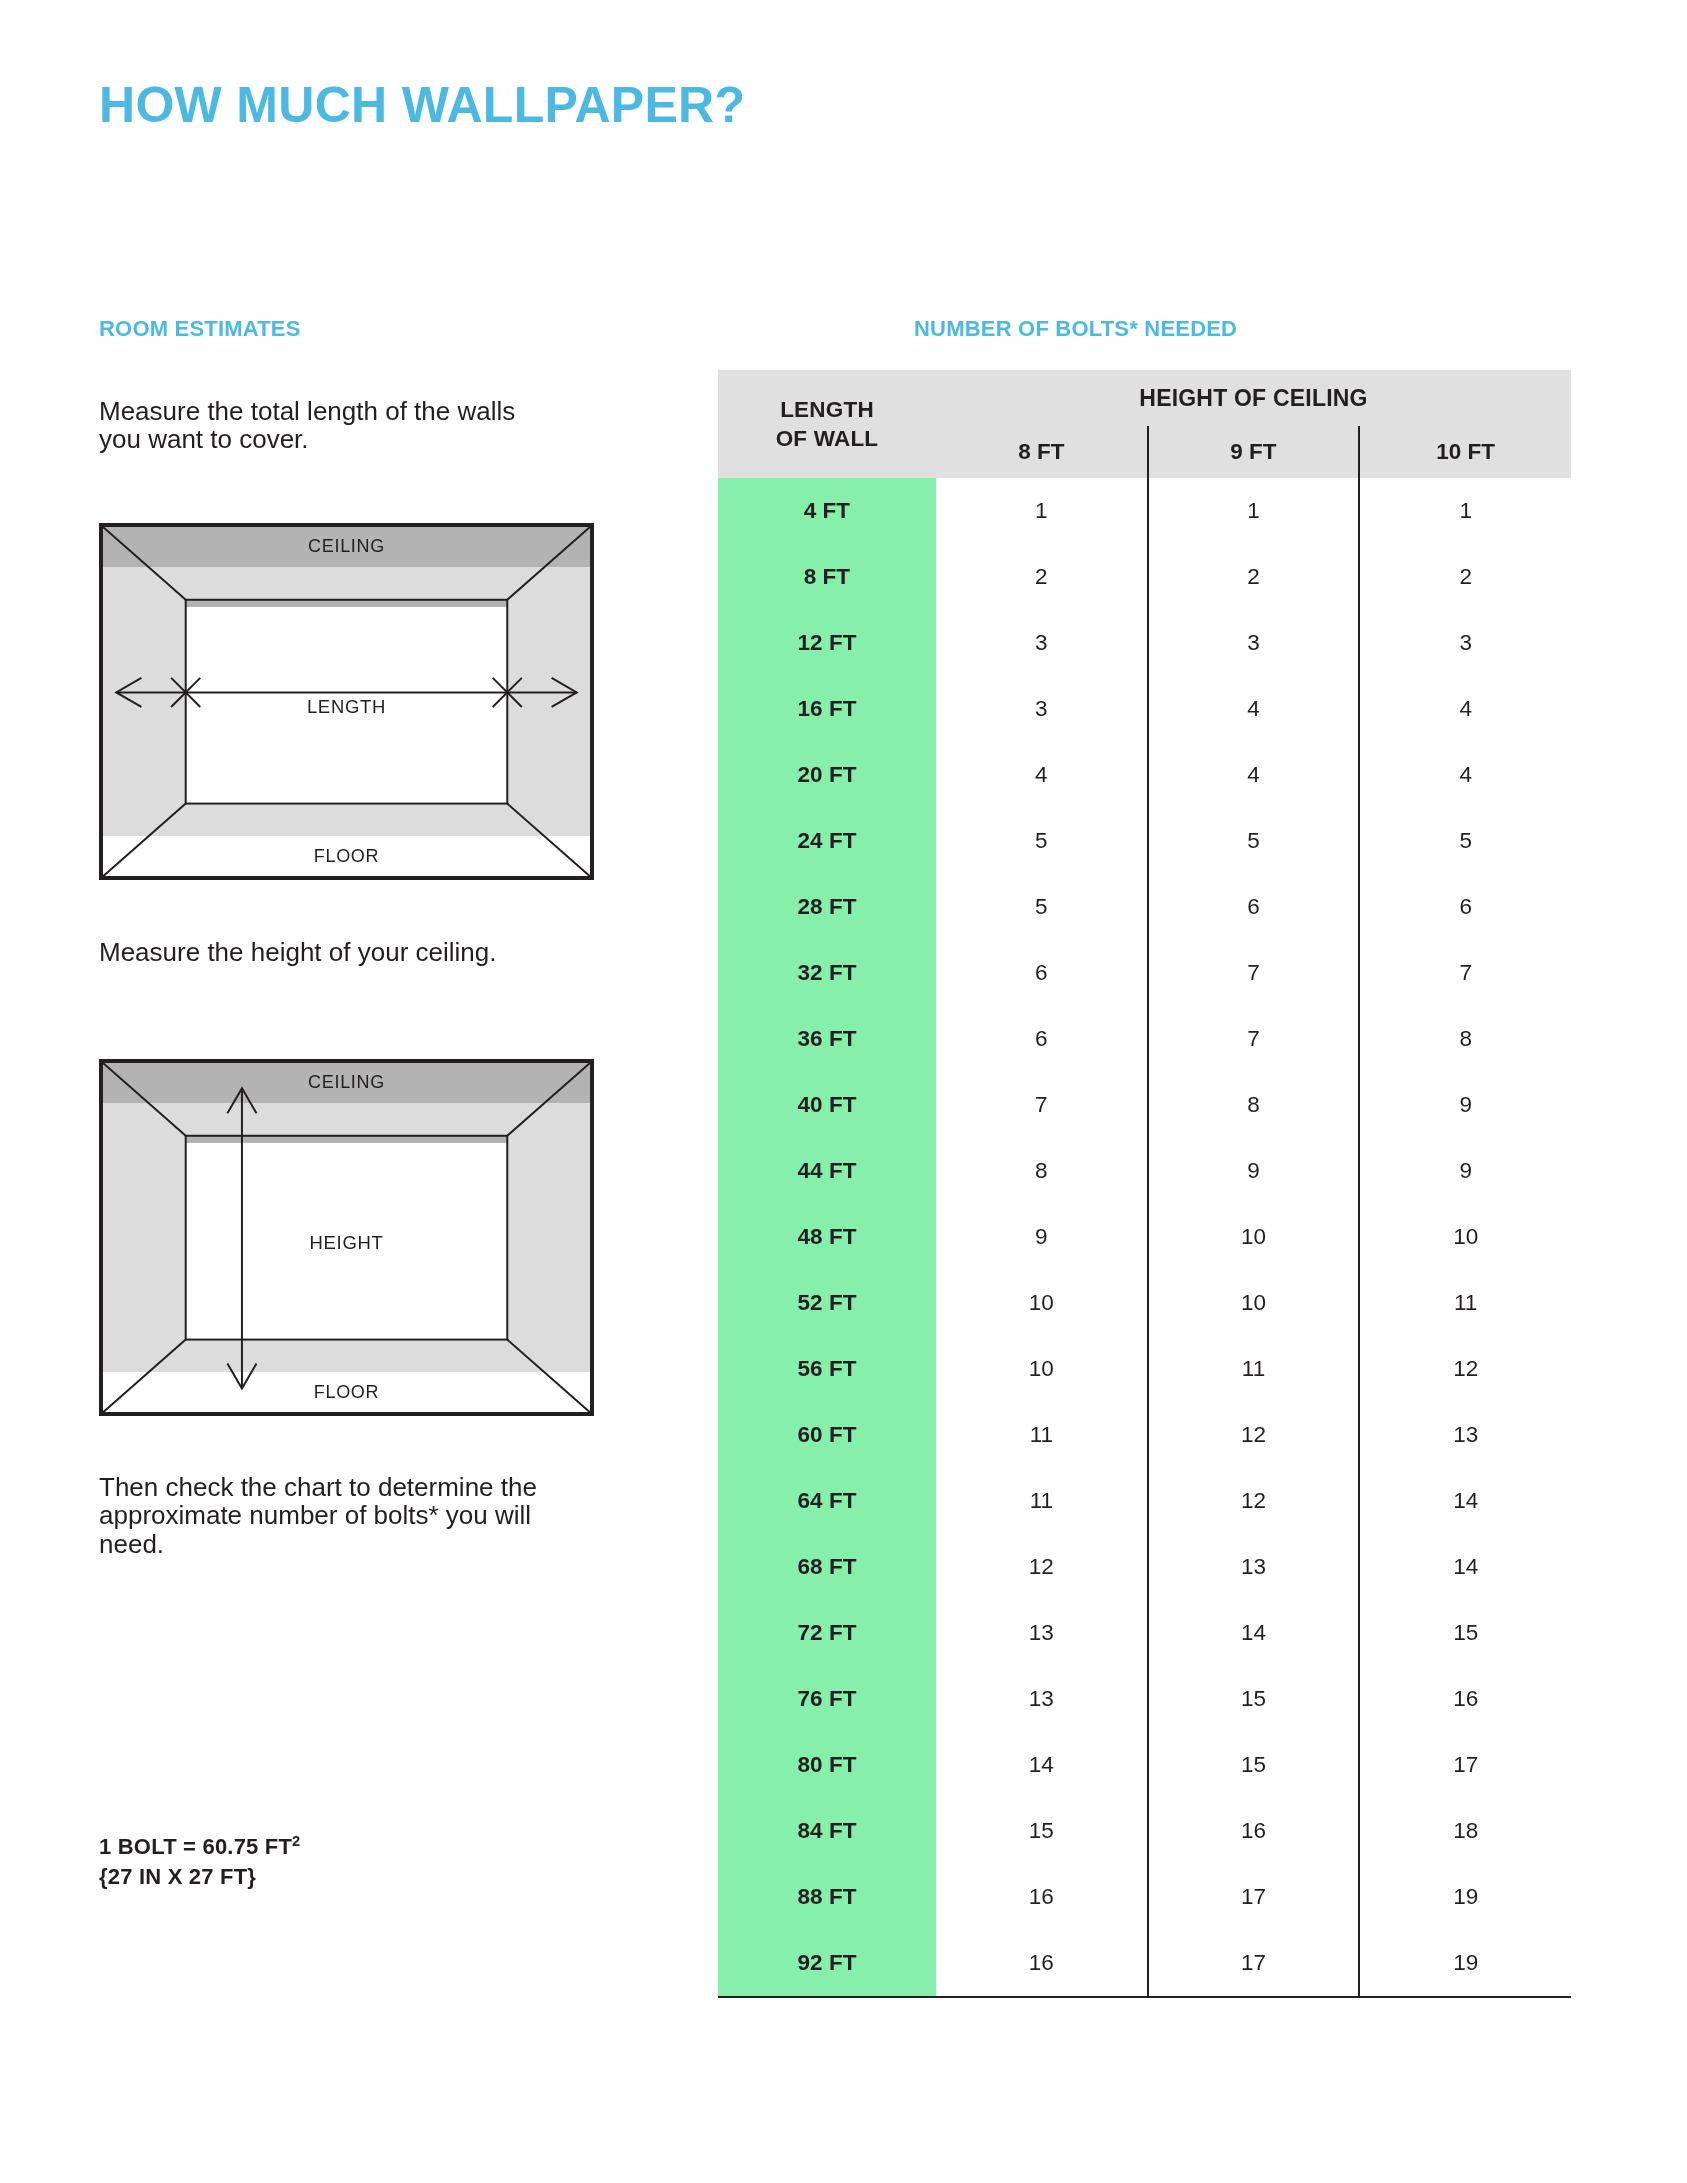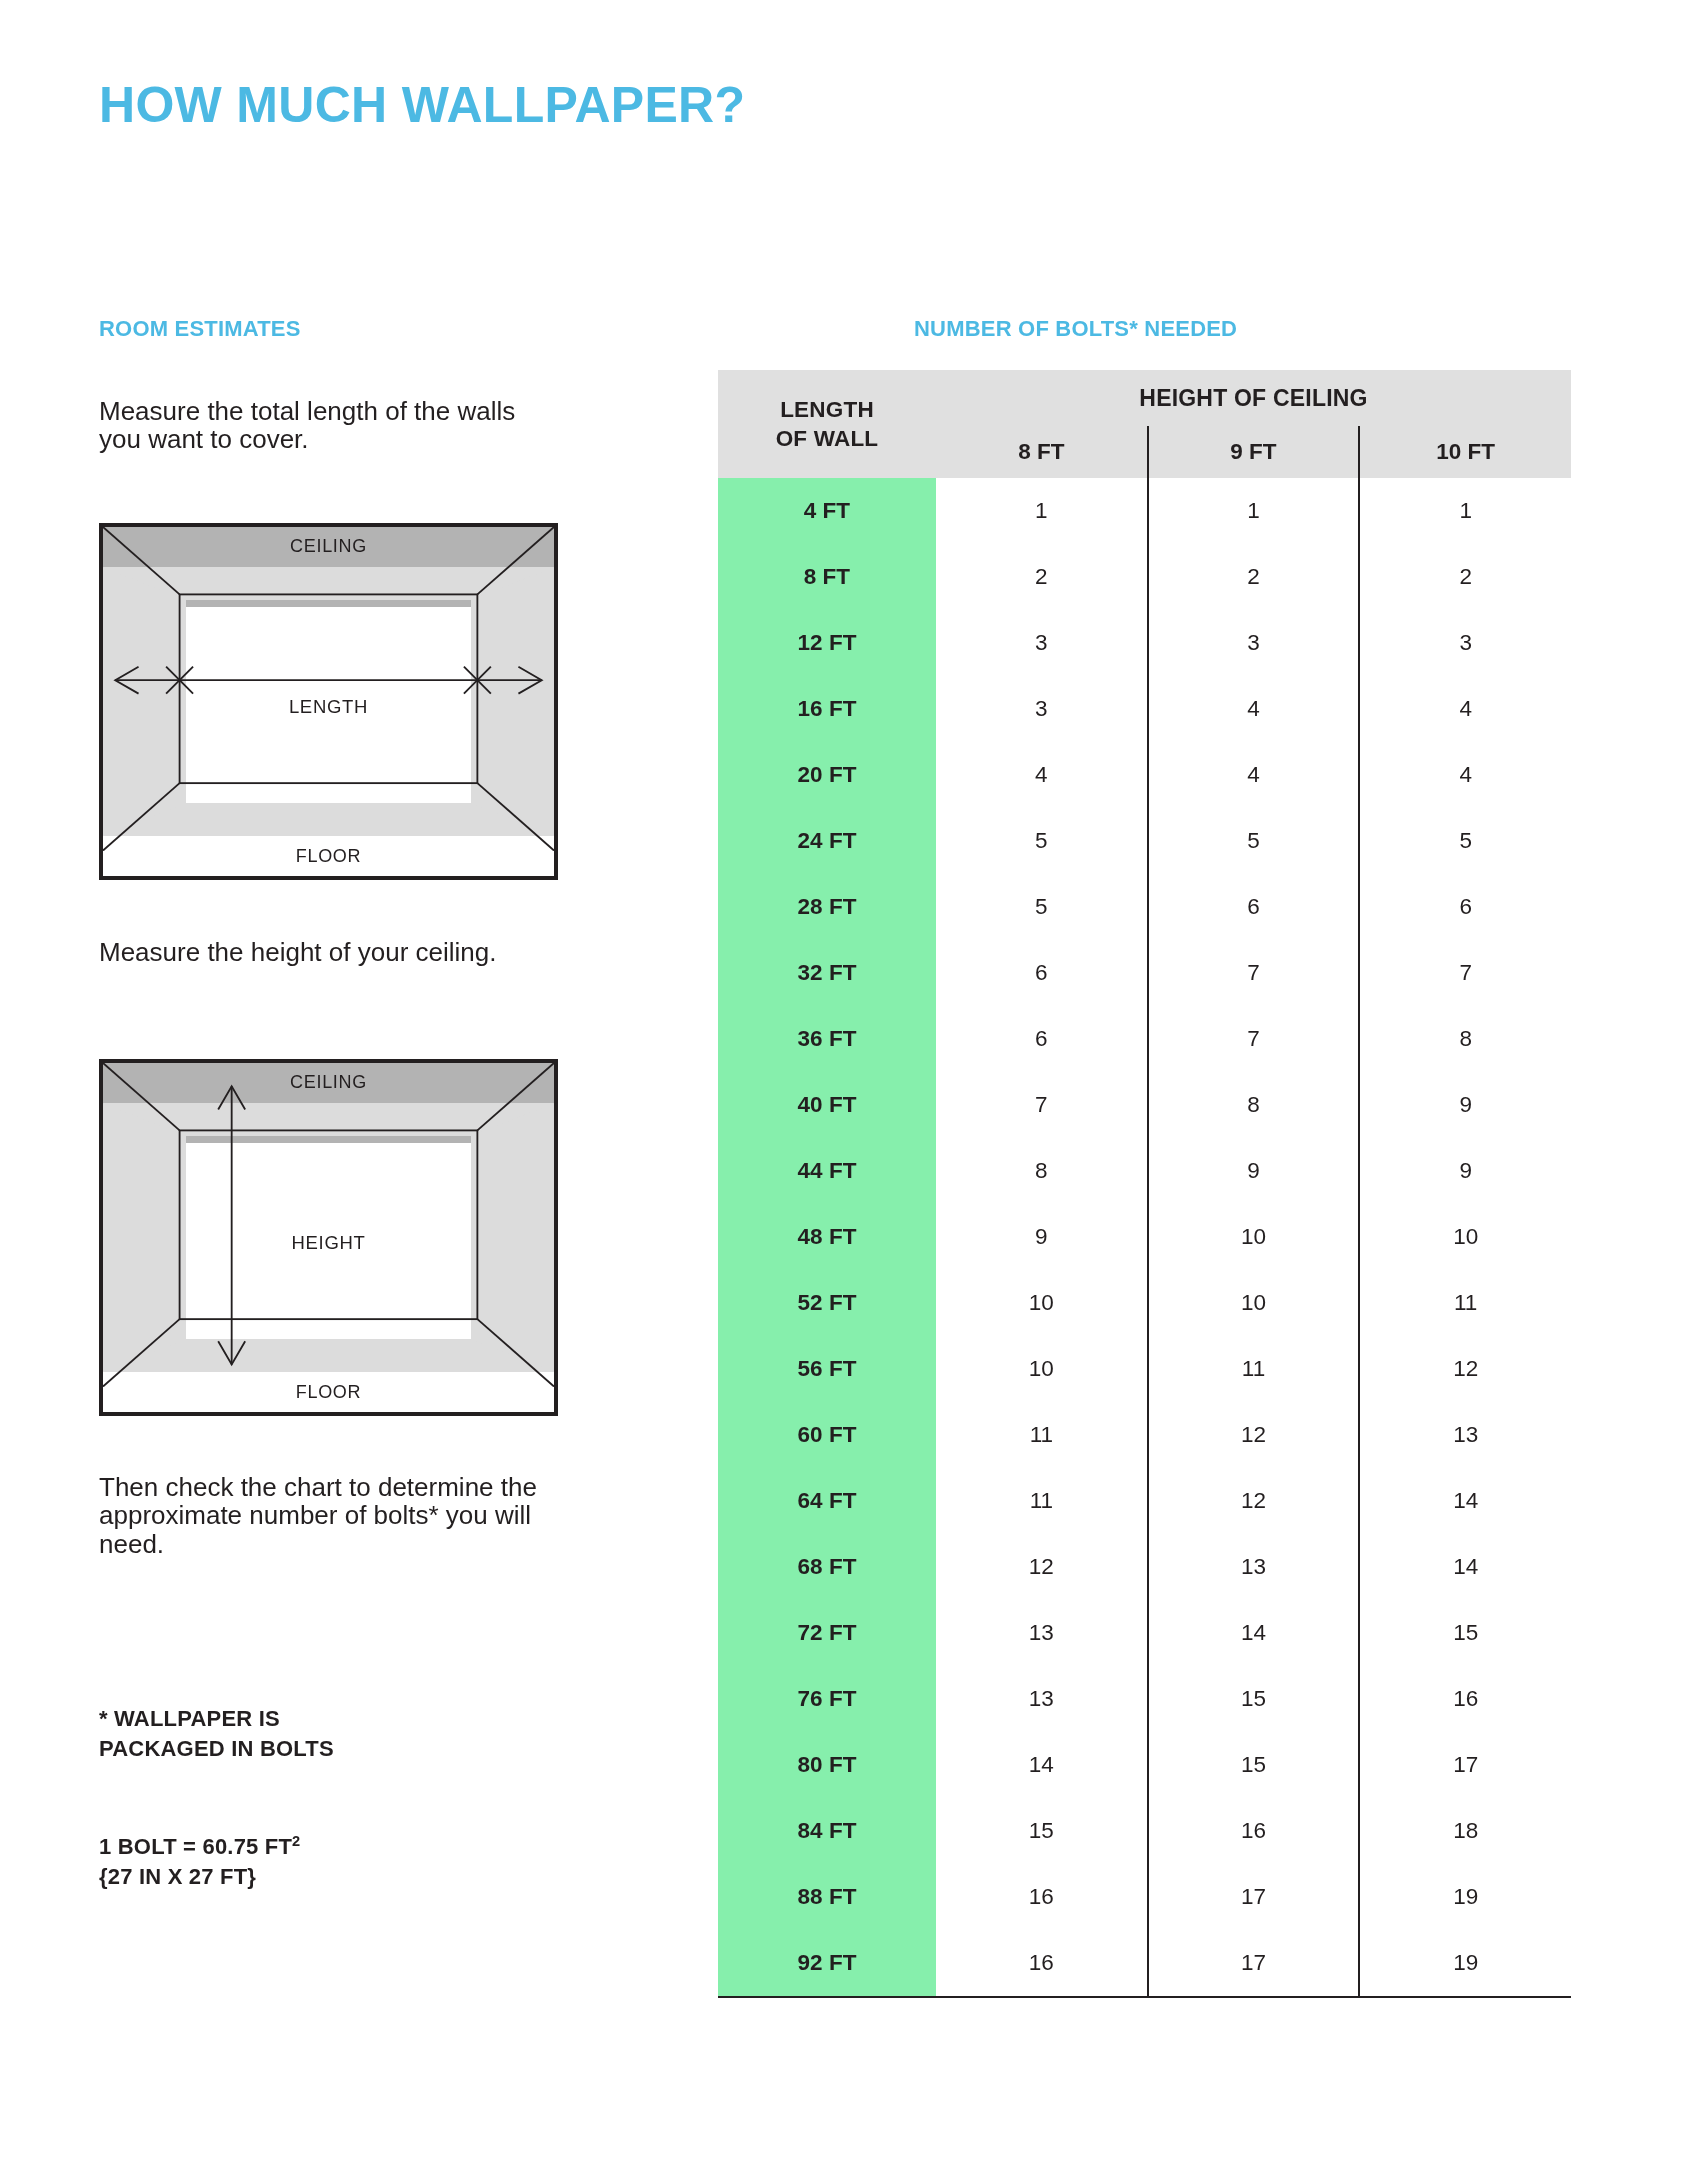--- a/index.html
+++ b/index.html
@@ -67,21 +67,21 @@
     color: #231f20;
     letter-spacing: 0.2px;
   }
   #note1 { top: 1704px; width: 463px; }
   #note2 { top: 1826px; width: 463px; }
 
   
   .diagram {
     position: absolute;
     left: 99px;
-    width: 459px;
+    width: 495px;
     height: 357px;
     border: 4px solid #231f20;
     box-sizing: border-box;
     background: #ffffff;
   }
   #diagram1 { top: 523px; }
   #diagram2 { top: 1059px; }
 
   .d-inner {
     position: absolute;
@@ -280,24 +280,20 @@
         <polyline points="188,454 210,492 232,454" fill="none" stroke="#231f20" stroke-width="3"></polyline>
       </svg>
       <div class="d-label ceiling">CEILING</div>
       <div class="d-label floor">FLOOR</div>
       <div class="d-label-center" id="hgt-label">HEIGHT</div>
     </div>
   </div>
 
   <div class="para" id="para3">Then check the chart to determine the approximate number of bolts* you will need.</div>
 
-  <div class="note-bold" id="note1">
-    <div>* WALLPAPER IS</div>
-    <div>   PACKAGED IN BOLTS</div>
-  </div>
 
   <div class="note-bold" id="note2">
     <div><span>1 BOLT = 60.75 FT</span><span class="sup">2</span></div>
     <div>{27 IN X 27 FT}</div>
   </div>
 
   <div class="table-wrap">
     <table class="bolts">
       <tbody id="table-body">
           <tr>

